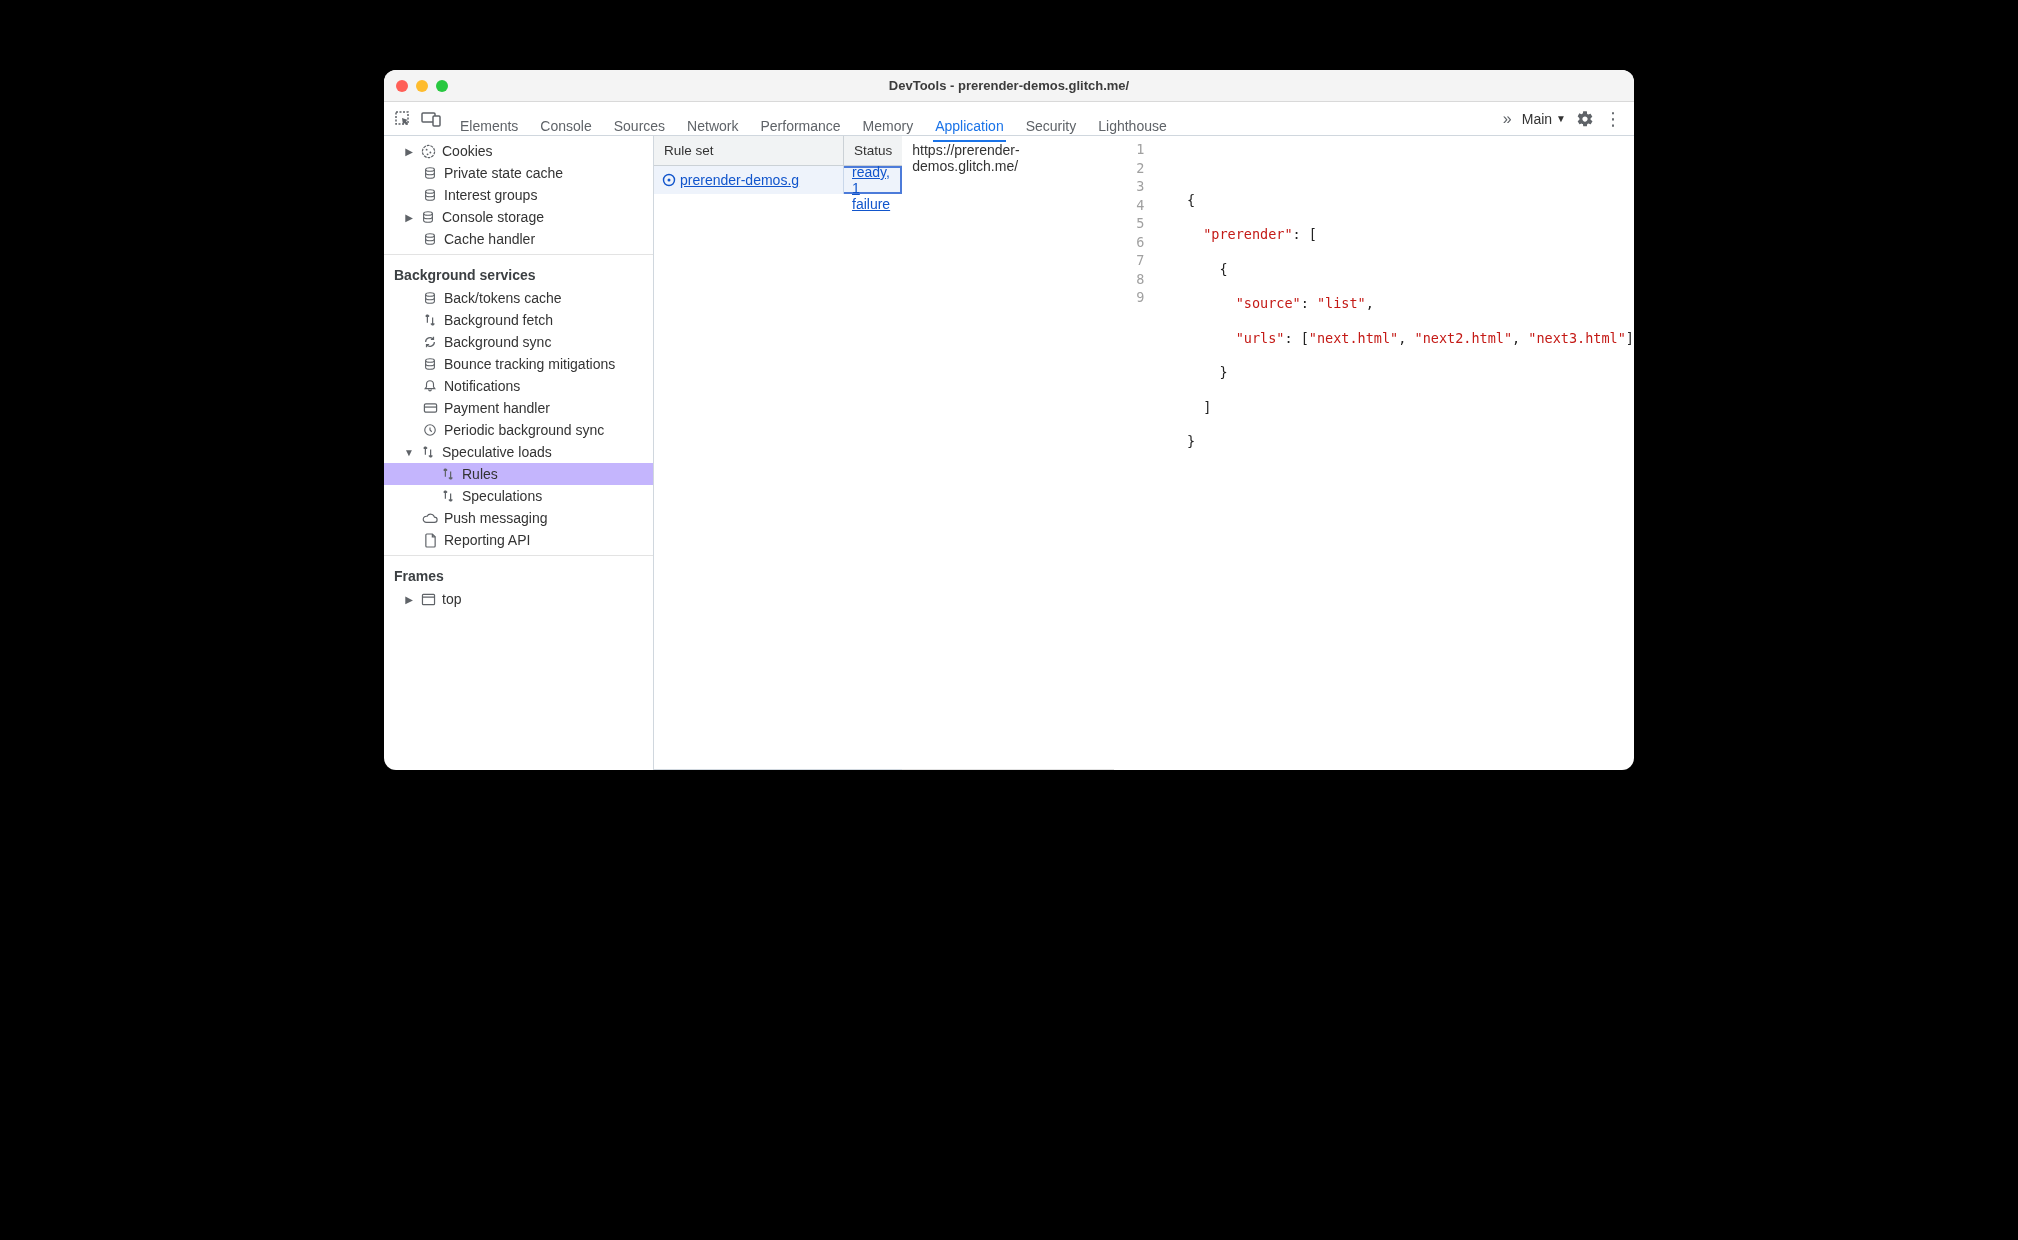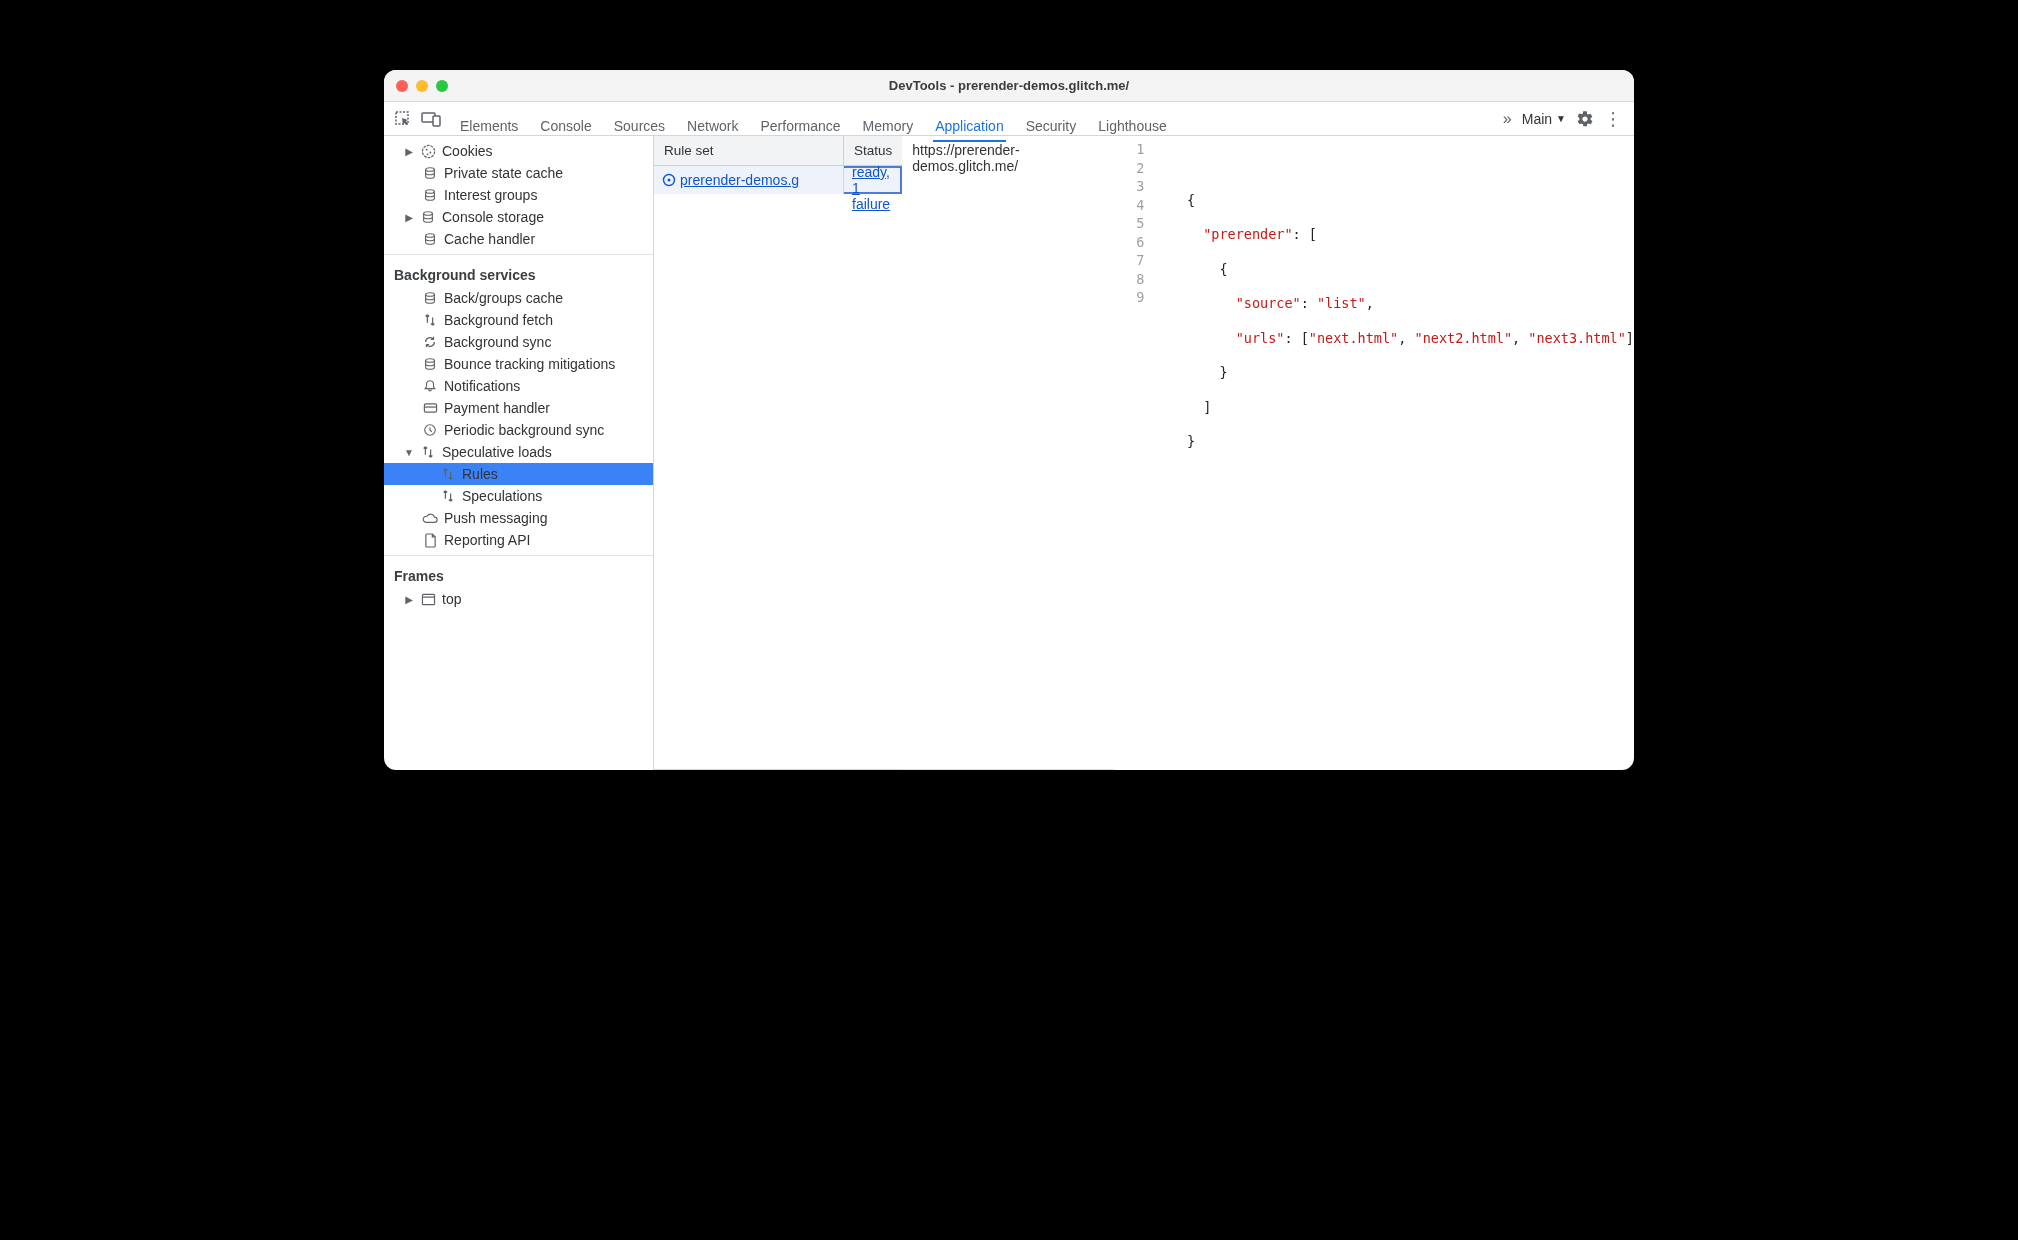--- a/index.html
+++ b/index.html
@@ -65,21 +65,21 @@
     font-size: 14px; color:#333; padding-top:4px;
   }
   .tree-item {
     display:flex; align-items:center; gap:6px;
     padding: 3px 6px 3px 0; cursor:default;
     white-space: nowrap;
   }
   .indent-1 { padding-left: 20px; }
   .indent-2 { padding-left: 38px; }
   .indent-3 { padding-left: 56px; }
-  .tree-item.selected { background:#3b82f6; }
+  .tree-item.selected { background:#c4b5fd; }
   .section-header { font-weight:600; padding:8px 10px 4px 10px; color:#3c4043;}
   .divider { border-top:1px solid #e3e3e3; margin:4px 0;}
   .disclosure { width:10px; display:inline-block; text-align:center; color:#5f6368; font-size:10px;}
   .ico { width:16px; height:16px; flex:0 0 16px; display:flex; align-items:center; justify-content:center;}
   .right-pane { flex:1; display:flex; flex-direction:row; overflow:hidden;}
   .table-top { flex:1; display:flex; flex-direction:column; border-bottom:1px solid #d0d7de; min-height:0;}
   .table-header {
     display:flex; background:#f1f3f4; border-bottom:1px solid #cbd1d6;
     font-size:13.5px; color:#333; height:30px; align-items:center;
   }
@@ -231,21 +231,21 @@
       <div class="section-header">Background services</div>
 
       <div class="tree-item indent-2">
         <span class="ico">
             <svg width="14" height="14" viewBox="0 0 16 16">
               <ellipse cx="8" cy="4" rx="5" ry="2" fill="none" stroke="#5f6368" stroke-width="1.3"></ellipse>
               <path d="M3 4v8c0 1.1 2.2 2 5 2s5-.9 5-2V4" fill="none" stroke="#5f6368" stroke-width="1.3"></path>
               <path d="M3 8c0 1.1 2.2 2 5 2s5-.9 5-2" fill="none" stroke="#5f6368" stroke-width="1.3"></path>
             </svg>
           </span>
-        <span>Back/groups cache</span>
+        <span>Back/tokens cache</span>
       </div>
       <div class="tree-item indent-2">
         <span class="ico">
             <svg width="14" height="14" viewBox="0 0 16 16">
               <path d="M5 2v9M5 2l-2 2M5 2l2 2M11 14V5M11 14l-2-2M11 14l2-2" stroke="#5f6368" stroke-width="1.4" fill="none"></path>
             </svg>
           </span>
         <span>Background fetch</span>
       </div>
       <div class="tree-item indent-2">

